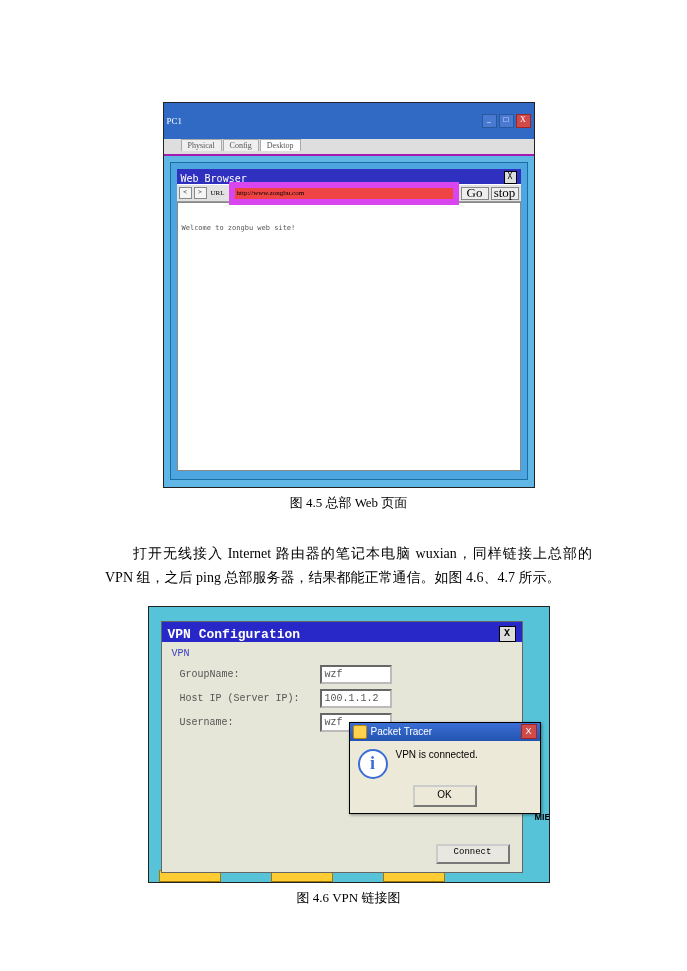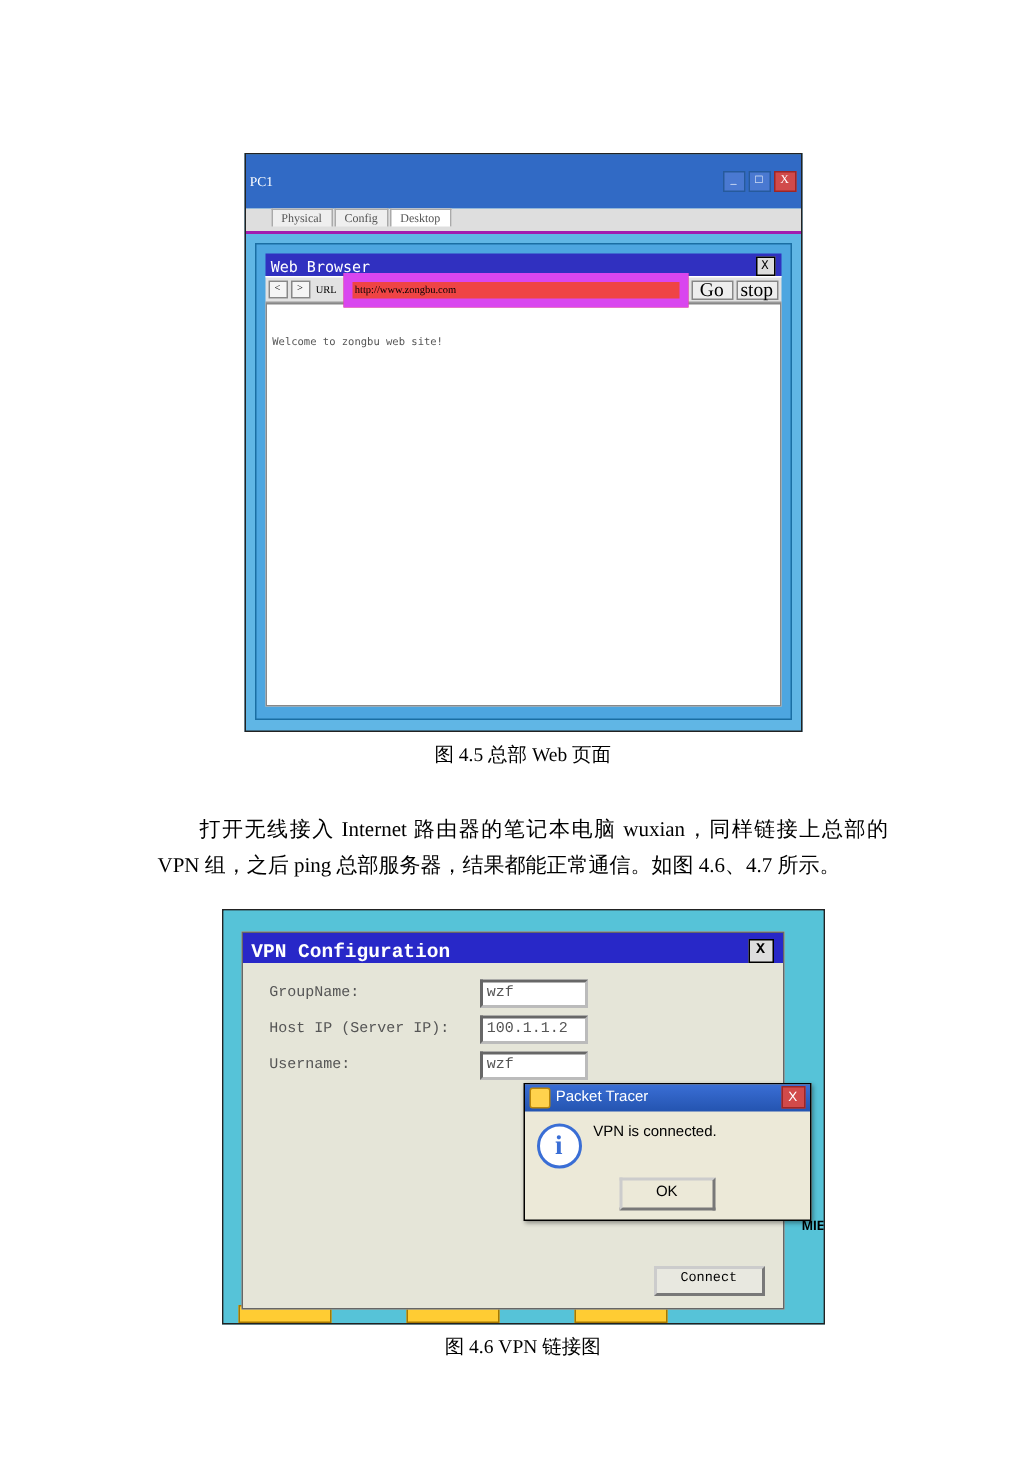--- a/index.html
+++ b/index.html
@@ -144,20 +144,21 @@
         <div class="ys"></div>
         <div class="ys"></div>
       </div>
 
     <div class="vpnWin">
       <div class="vpn_title">
         <span>VPN Configuration</span>
         <span class="vpn_close">X</span>
       </div>
       <div class="vpn_body">
+        <div class="vpn_section">VPN</div>
         <div class="vrow">
           <div class="vlbl">GroupName:</div>
           <div class="vinp">wzf</div>
         </div>
         <div class="vrow">
           <div class="vlbl">Host IP (Server IP):</div>
           <div class="vinp">100.1.1.2</div>
         </div>
         <div class="vrow">
           <div class="vlbl">Username:</div>

